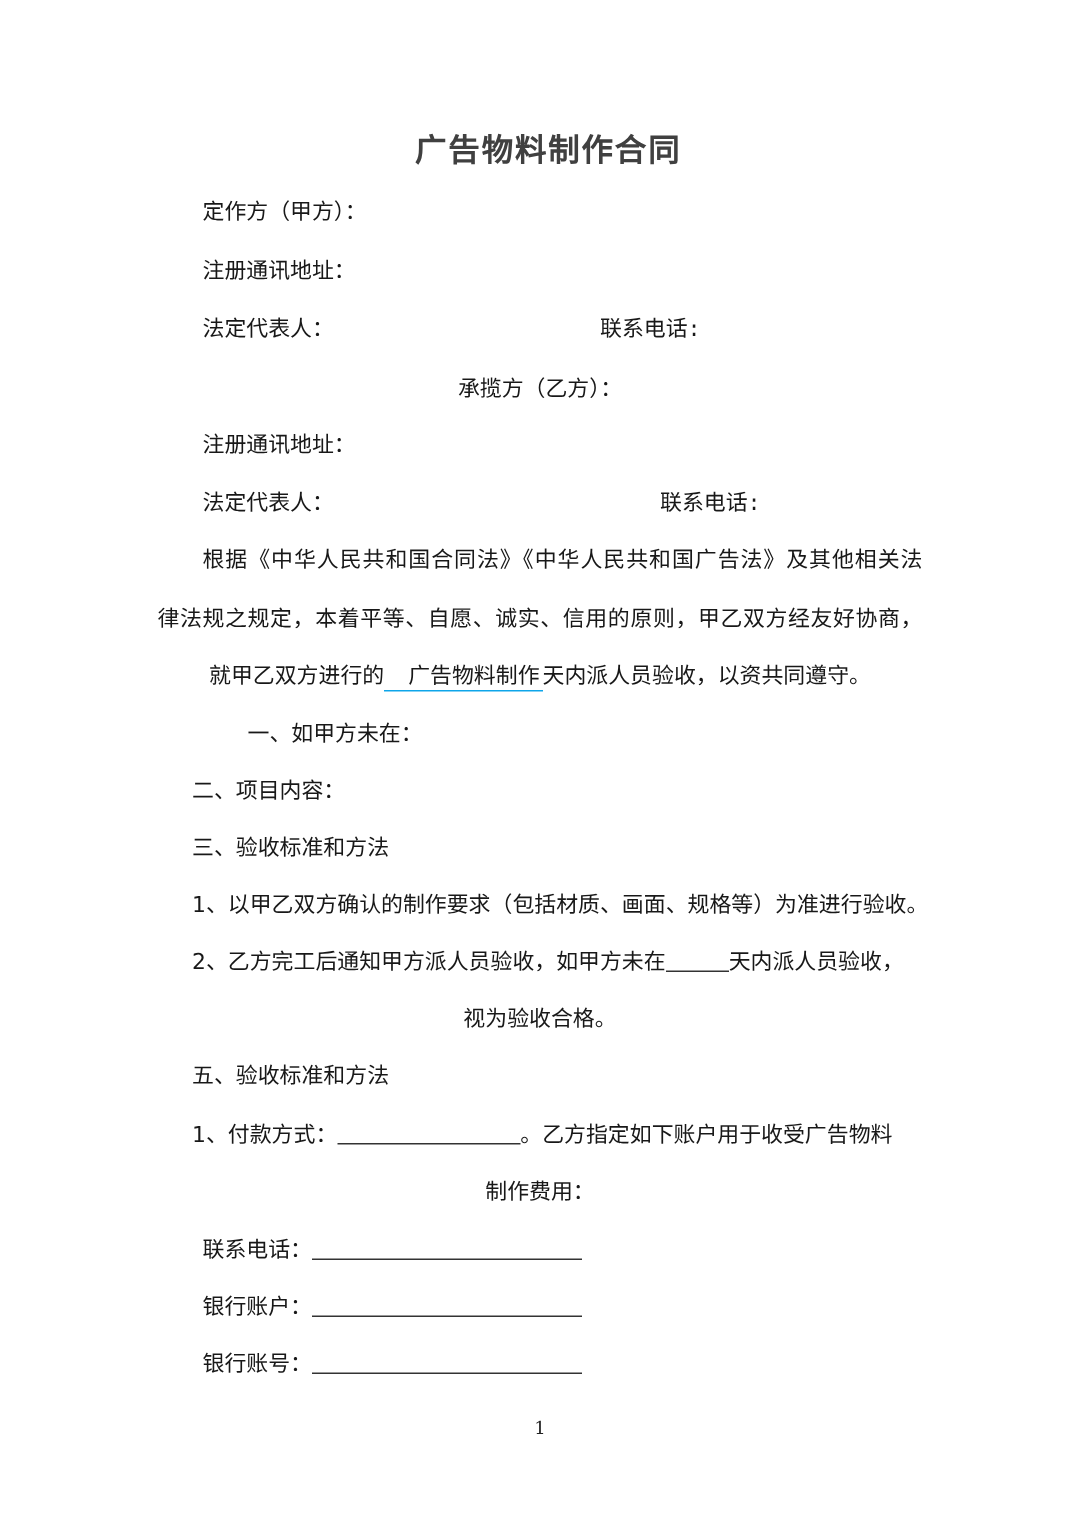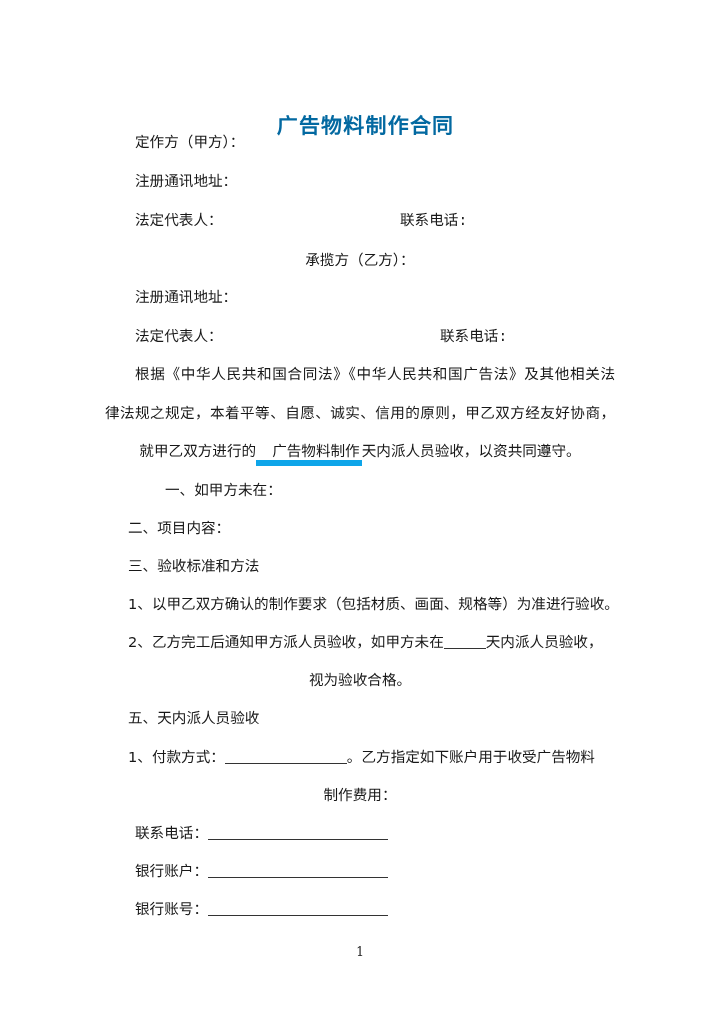--- a/index.html
+++ b/index.html
@@ -35,22 +35,21 @@
   .doc-title {
     position: absolute;
     left: 11px;
     right: 0;
     top: 83px;
     text-align: center;
     font-family: "DejaVu Serif", "Liberation Serif", serif;
     font-size: 21px;
     font-weight: bold;
     letter-spacing: 1.2px;
-    color: #0369a1;
-    margin-top: 26px;
+    color: #404040;
   }
 
   
   .line {
     position: absolute;
     left: 0;
     width: 510px;
     font-size: 14.6px;
     line-height: 20px;
     white-space: nowrap;
@@ -74,21 +73,21 @@
   .tel-a { position: absolute; left: 295px; top: 0; }
   .tel-b { position: absolute; left: 335px; top: 0; }
 
   
   .blank {
     display: inline-block;
     border-bottom: 1px solid #333;
     vertical-align: -2px;
   }
   .blank-inline-text {
-    border-bottom: 6px solid #0ea5e9;
+    border-bottom: 1px solid #0ea5e9;
     padding: 0 2px 1px 16px;
   }
   .blank-days   { width: 42px;  height: 15px; }
   .blank-pay    { width: 122px; height: 15px; }
   .blank-bank   { width: 180px; height: 15px; border-bottom-width: 1.3px; }
 
   .footer-pageno {
     position: absolute;
     left: 0;
     right: 0;
@@ -141,21 +140,21 @@
     <div class="line ind-2" style="top:556px">三、验收标准和方法</div>
 
     <div class="line ind-2" style="top:594px">1、以甲乙双方确认的制作要求（包括材质、画面、规格等）为准进行验收。</div>
 
     <div class="line ind-2" style="top:632px">
       <span>2、乙方完工后通知甲方派人员验收，如甲方未在</span><span class="blank blank-days"></span><span>天内派人员验收，</span>
     </div>
 
     <div class="line ind-0" style="top:670px">视为验收合格。</div>
 
-    <div class="line ind-2" style="top:708px">五、天内派人员验收</div>
+    <div class="line ind-2" style="top:708px">五、验收标准和方法</div>
 
     <div class="line ind-2" style="top:747px">
       <span>1、付款方式：</span><span class="blank blank-pay"></span><span>。乙方指定如下账户用于收受广告物料</span>
     </div>
 
     <div class="line ind-0" style="top:785px">制作费用：</div>
 
     <div class="line ind-1" style="top:824px">
       <span>联系电话：</span><span class="blank blank-bank"></span>
     </div>

